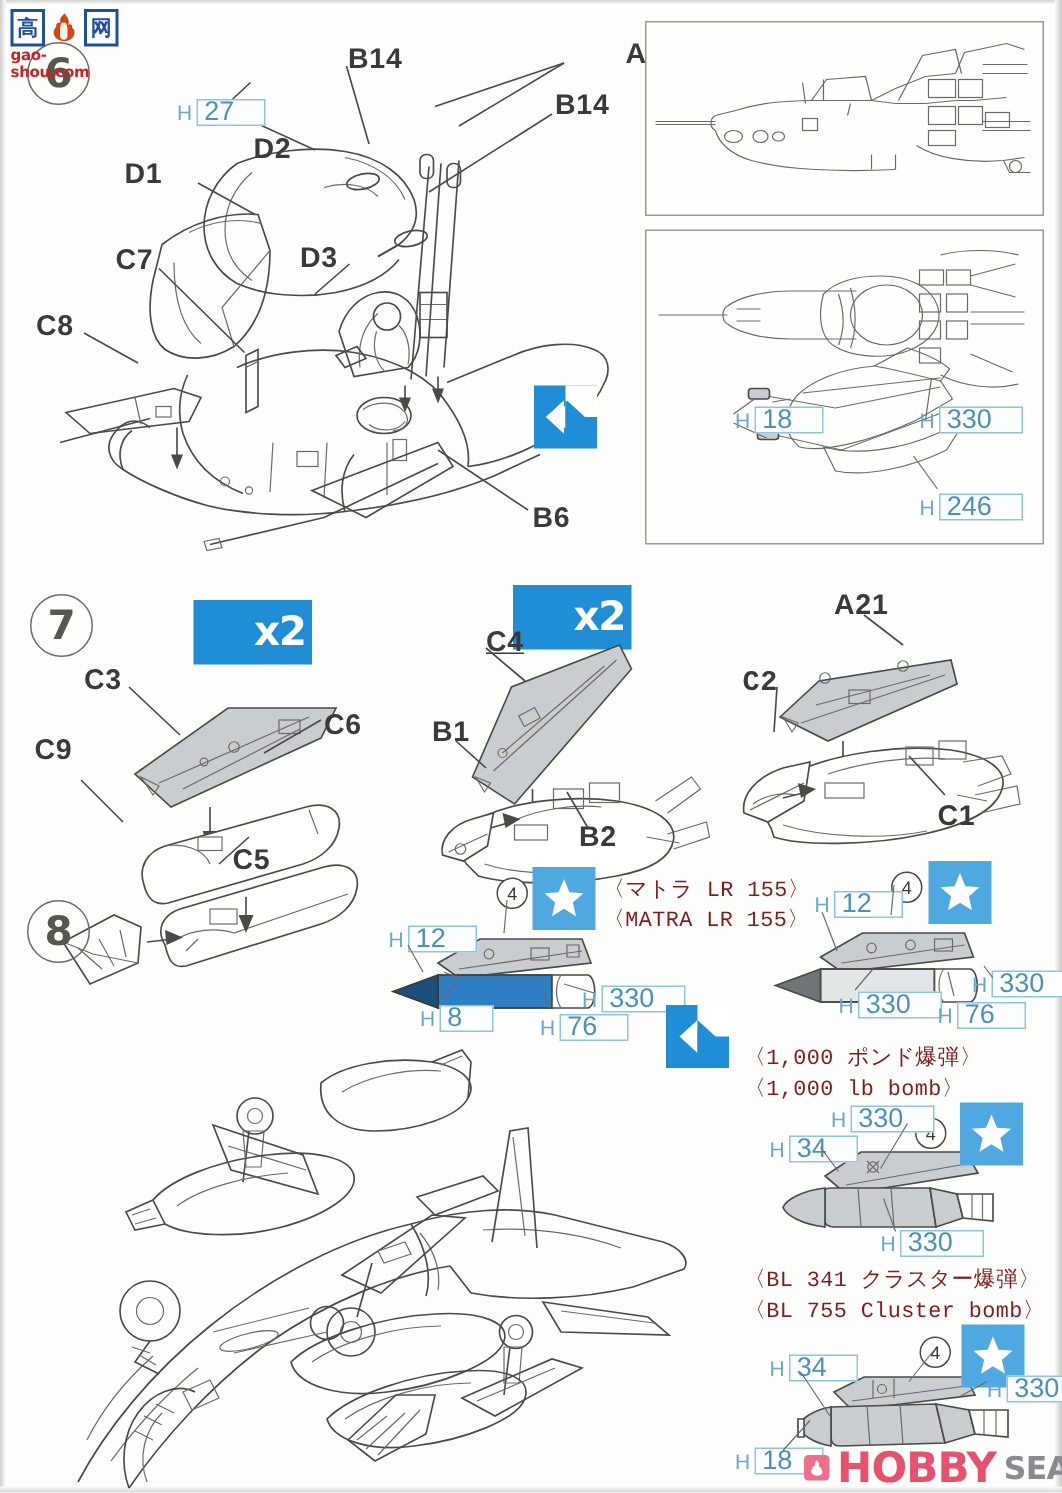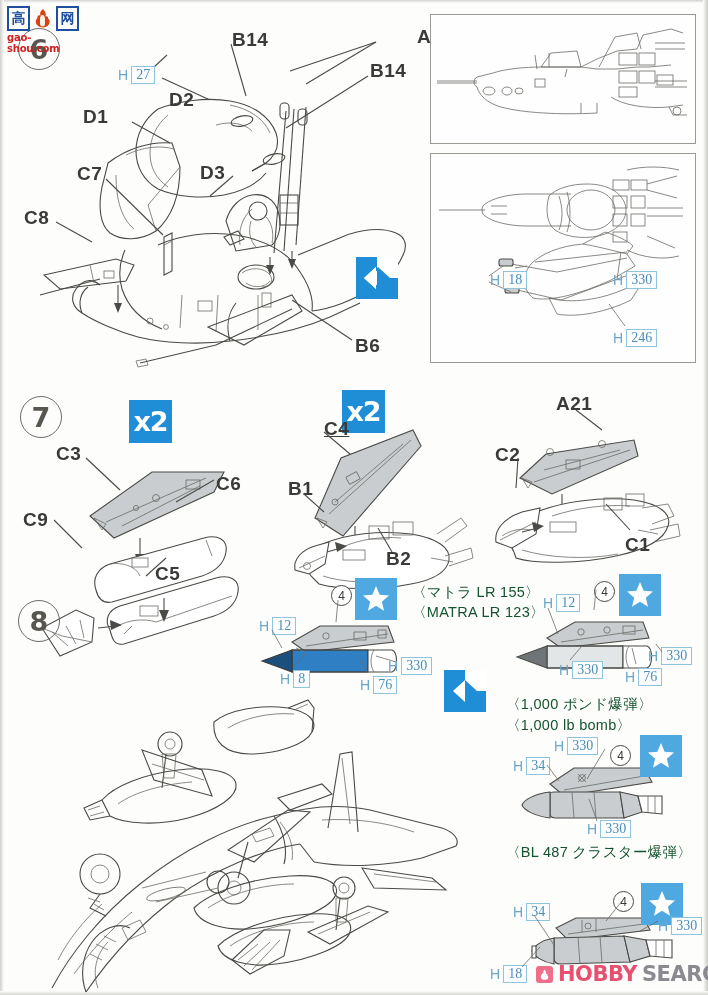--- a/index.html
+++ b/index.html
@@ -30,30 +30,30 @@
   .plabel{
     font-family:"Liberation Sans",sans-serif;
     font-size:19px;font-weight:bold;color:#3a3a38;
     letter-spacing:.5px;white-space:nowrap;
   }
 
   
   .paint{display:inline-flex;align-items:center;gap:3px;white-space:nowrap;}
   .paint .h{font-size:14px;color:#6aa7c8;font-family:"Liberation Sans",sans-serif;}
   .paint .num{
-    font-size:14px;color:#4d8fb5;border:1.3px solid #8fc3de;
-    padding:0px 4px 1px 4px;line-height:15px;background:#fbfdff;font-family:Liberation Serif, serif;
+    font-size:18px;color:#4d8fb5;border:1.3px solid #8fc3de;
+    padding:0px 20px 1px 4px;line-height:15px;background:#fbfdff;
   }
 
   
   .badge-x2{
     width:43px;height:43px;background:#1f8ed6;
     display:flex;align-items:center;justify-content:center;
     color:#fff;font-size:27px;font-weight:bold;
-    font-family:"DejaVu Sans",sans-serif;letter-spacing:-1px;
+    font-family:"DejaVu Sans",sans-serif;letter-spacing:-1px;padding-left:36px;
   }
   .badge-star{
     width:42px;height:42px;background:#4fa9e0;
     display:flex;align-items:center;justify-content:center;
   }
   .badge-arrow{
     width:42px;height:42px;background:#1f8ed6;position:relative;
   }
   .badge-arrow .wht{position:absolute;right:0;top:0;width:21px;height:21px;background:#fff;}
   .badge-arrow svg{position:absolute;inset:0;}
@@ -61,22 +61,22 @@
   
   .cnum{
     width:19px;height:19px;border-radius:50%;border:1.3px solid #4a4a46;
     display:flex;align-items:center;justify-content:center;
     font-size:12px;color:#3a3a38;background:#fff;
     font-family:"Liberation Sans",sans-serif;
   }
 
   
   .wcap{
-    font-size:14.5px;color:#14532d;white-space:nowrap;
-    font-family:Liberation Sans, sans-serif;letter-spacing:.3px;margin-left:10px;
+    font-size:14.5px;color:#7f1d1d;white-space:nowrap;
+    font-family:Liberation Mono, monospace;letter-spacing:.3px;
   }
 
   
   .viewbox{border:1.4px solid #9a9a95;background:#fefefe;}
 
   
   .wm-gaoshou{position:absolute;left:7px;top:6px;width:72px;}
   .wm-gaoshou .row1{display:flex;gap:2px;align-items:center;}
   .wm-gaoshou .ch{
     width:21px;height:21px;border:2.2px solid #1f4f9e;color:#1f4f9e;
@@ -86,21 +86,21 @@
   .wm-gaoshou .flame{width:22px;height:22px;position:relative;}
   .wm-gaoshou .url{
     color:#cf2020;font-size:10px;font-weight:bold;letter-spacing:-0.2px;
     font-family:"DejaVu Sans",sans-serif;margin-top:1px;
   }
   .wm-hs{position:absolute;left:536px;top:962px;display:flex;align-items:center;gap:5px;}
   .wm-hs .mark{
     width:17px;height:17px;background:#ef6e8a;border-radius:3px;
     display:flex;align-items:center;justify-content:center;color:#fff;font-size:11px;
   }
-  .wm-hs .t1{font-size:21px;font-weight:bold;color:#e8506f;letter-spacing:-.5px;font-family:"DejaVu Sans",sans-serif;}
+  .wm-hs .t1{font-size:28px;font-weight:bold;color:#e8506f;letter-spacing:-.5px;font-family:"DejaVu Sans",sans-serif;}
   .wm-hs .t2{font-size:21px;font-weight:bold;color:#8a8a90;letter-spacing:-.5px;font-family:"DejaVu Sans",sans-serif;}
 
   svg{display:block;overflow:visible;}
   .ln{fill:none;stroke:#4a4a46;stroke-width:1.1;}
   .ln-t{fill:none;stroke:#6b6b66;stroke-width:0.8;}
   .fill-gray{fill:#c9cdcf;stroke:#4a4a46;stroke-width:1.1;}
   .fill-dk{fill:#6f7577;stroke:#4a4a46;stroke-width:1.1;}
   .fill-blue{fill:#2f7fc4;stroke:#3a3a38;stroke-width:1.1;}
   .fill-navy{fill:#1d4f7c;stroke:#3a3a38;stroke-width:1.1;}
   .fill-lt{fill:#e3e6e7;stroke:#4a4a46;stroke-width:1.1;}
@@ -386,21 +386,21 @@
     <path class="fill-w" d="M6,198 L40,180 L58,188 L56,212 L24,226 Z"></path>
     <path class="ln-t" d="M6,198 L26,206 L56,212"></path>
     <path class="ln-t" d="M16,202 L32,216 M30,196 L40,214 M44,190 L48,208"></path>
 
     <path class="ln" d="M62,198 L80,196"></path>
     <path d="M86,195 L74,190 L75,200 Z" fill="#4a4a46"></path>
   </svg>
 
   <div class="abs plabel" style="left:56px;top:443px;">C3</div>
   <div class="abs plabel" style="left:216px;top:473px;">C6</div>
-  <div class="abs plabel" style="left:23px;top:509px;text-align:right;">C9</div>
+  <div class="abs plabel" style="left:23px;top:490px;text-align:right;">C9</div>
   <div class="abs plabel" style="left:155px;top:563px;">C5</div>
 
   <svg class="abs" style="left:0;top:380px;" width="280" height="210">
     <path class="ln" d="M86,78 L120,110"></path>
     <path class="ln" d="M214,100 L176,122"></path>
     <path class="ln" d="M54,140 L82,168"></path>
     <path class="ln" d="M166,178 L146,196"></path>
   </svg>
 
   <svg class="abs" style="left:285px;top:418px;" width="200" height="160">
@@ -475,21 +475,21 @@
     <path class="ln-t" d="M150,96 L176,92 L182,104 L160,112"></path>
     <path class="ln-t" d="M158,118 L186,112 L188,124 L162,130"></path>
     <path class="ln-t" d="M146,118 L166,122"></path>
     <path class="ln-t" d="M30,138 C56,146 96,148 126,142"></path>
 
     <path class="ln" d="M30,120 L46,116"></path>
     <path d="M52,114 L40,110 L42,120 Z" fill="#4a4a46"></path>
   </svg>
 
   <div class="abs plabel" style="left:556px;top:393px;">A21</div>
-  <div class="abs plabel" style="left:495px;top:444px;">C2</div>
+  <div class="abs plabel" style="left:495px;top:444px;font-family:Liberation Mono, monospace;">C2</div>
   <div class="abs plabel" style="left:625px;top:534px;">C1</div>
 
   <svg class="abs" style="left:480px;top:388px;" width="220" height="170">
     <path class="ln" d="M96,22 L122,42"></path>
     <path class="ln" d="M38,70 L36,100"></path>
     <path class="ln" d="M150,142 L126,116"></path>
   </svg>
 
   <div class="abs step-circle" style="left:18px;top:600px;">
     <span>8</span>
@@ -514,21 +514,21 @@
   </svg>
   <div class="abs cnum" style="left:331px;top:585px;">
     <span>4</span>
   </div>
   <div class="abs badge-star" style="left:355px;top:578px;">
     <svg width="30" height="30" viewBox="0 0 24 24">
       <path d="M12,1.6 L14.9,8.6 L22.4,9.2 L16.7,14.1 L18.4,21.4 L12,17.4 L5.6,21.4 L7.3,14.1 L1.6,9.2 L9.1,8.6 Z" fill="#ffffff"></path>
     </svg>
   </div>
   <div class="abs wcap" style="left:402px;top:583px;">〈マトラ LR 155〉</div>
-  <div class="abs wcap" style="left:402px;top:603px;">〈MATRA LR 123〉</div>
+  <div class="abs wcap" style="left:402px;top:603px;">〈MATRA LR 155〉</div>
 
   <div class="abs paint" style="left:259px;top:617px;">
     <span class="h">H</span>
     <span class="num">12</span>
   </div>
   <div class="abs paint" style="left:280px;top:670px;">
     <span class="h">H</span>
     <span class="num">8</span>
   </div>
   <div class="abs paint" style="left:388px;top:657px;">
@@ -640,21 +640,22 @@
   <div class="abs paint" style="left:587px;top:820px;">
     <span class="h">H</span>
     <span class="num">330</span>
   </div>
   <svg class="abs" style="left:505px;top:735px;" width="190" height="100">
     <path class="ln-t" d="M100,14 L82,44"></path>
     <path class="ln-t" d="M42,30 L54,46"></path>
     <path class="ln-t" d="M92,86 L84,64"></path>
   </svg>
 
-  <div class="abs wcap" style="left:496px;top:843px;">〈BL 487 クラスター爆弾〉</div>
+  <div class="abs wcap" style="left:496px;top:843px;">〈BL 341 クラスター爆弾〉</div>
+  <div class="abs wcap" style="left:496px;top:864px;">〈BL 755 Cluster bomb〉</div>
 
   <svg class="abs" style="left:520px;top:900px;" width="175" height="80">
 
     <path class="fill-gray" d="M36,28 L56,18 L124,18 L130,30 L48,40 Z"></path>
     <path class="ln-t" d="M48,34 L124,24"></path>
     <path class="ln-t" d="M62,20 L62,32 M76,19 L76,32"></path>
     <circle class="ln-t" cx="68" cy="26" r="3" fill="#9aa2a6"></circle>
 
     <path class="fill-gray" d="M34,38 L104,36 L110,62 L40,64 C36,64 34,62 34,58 Z"></path>
 

